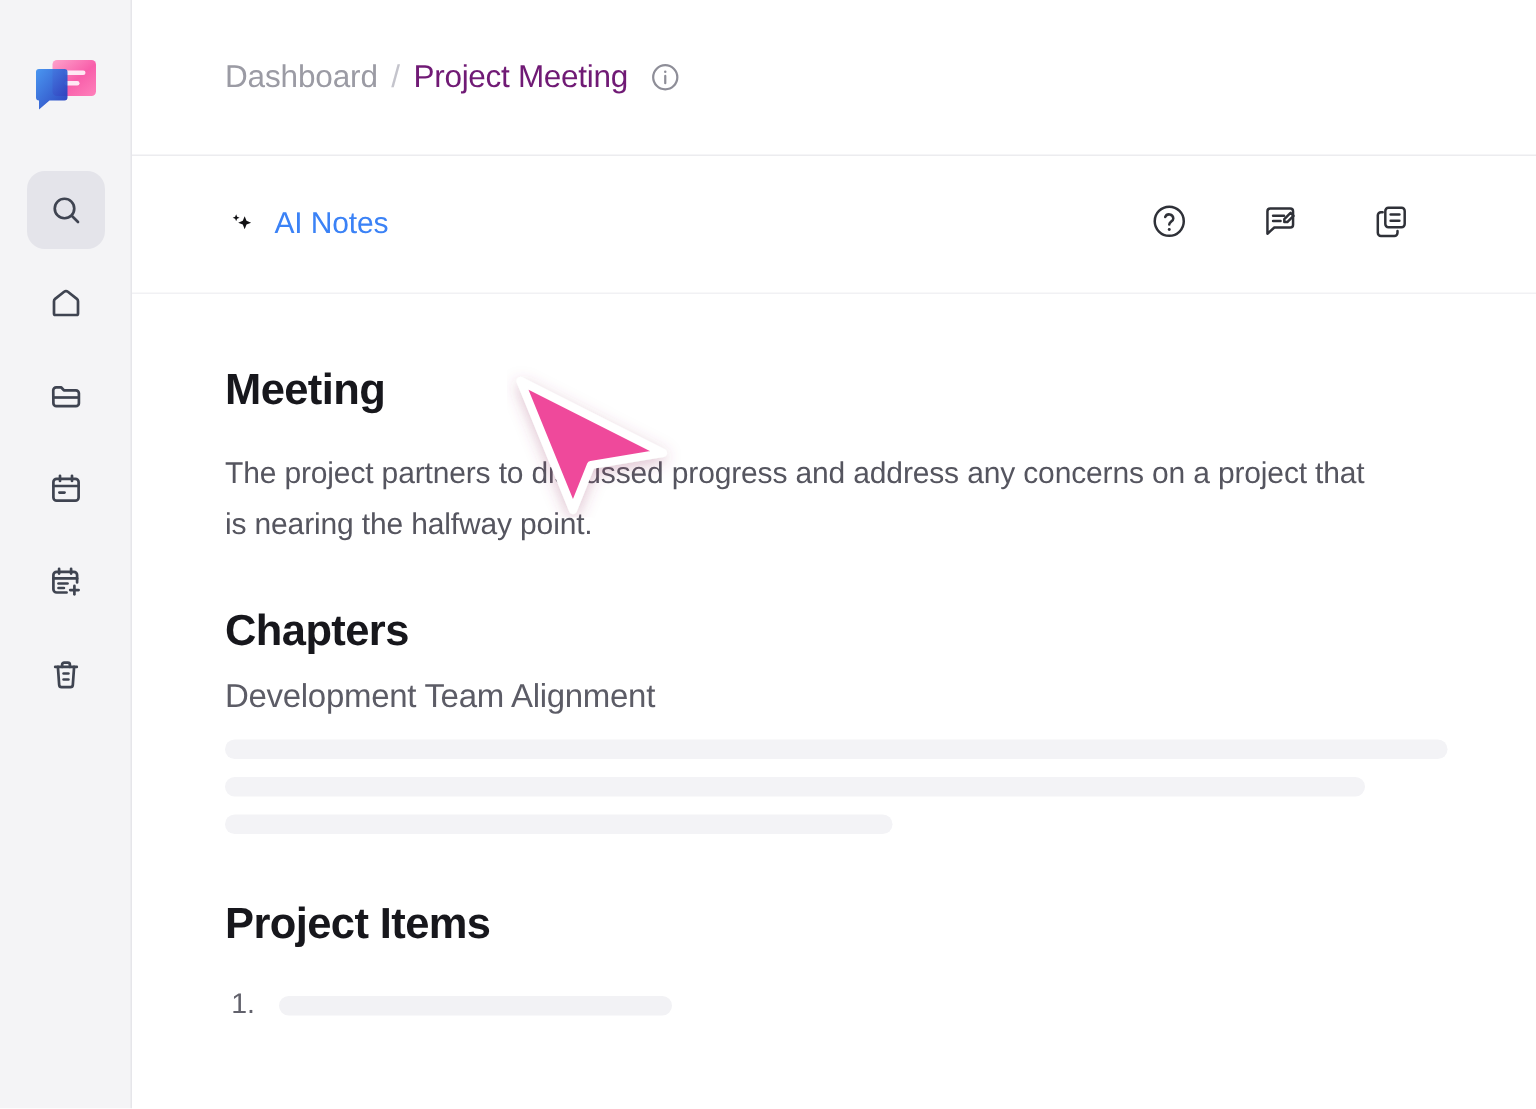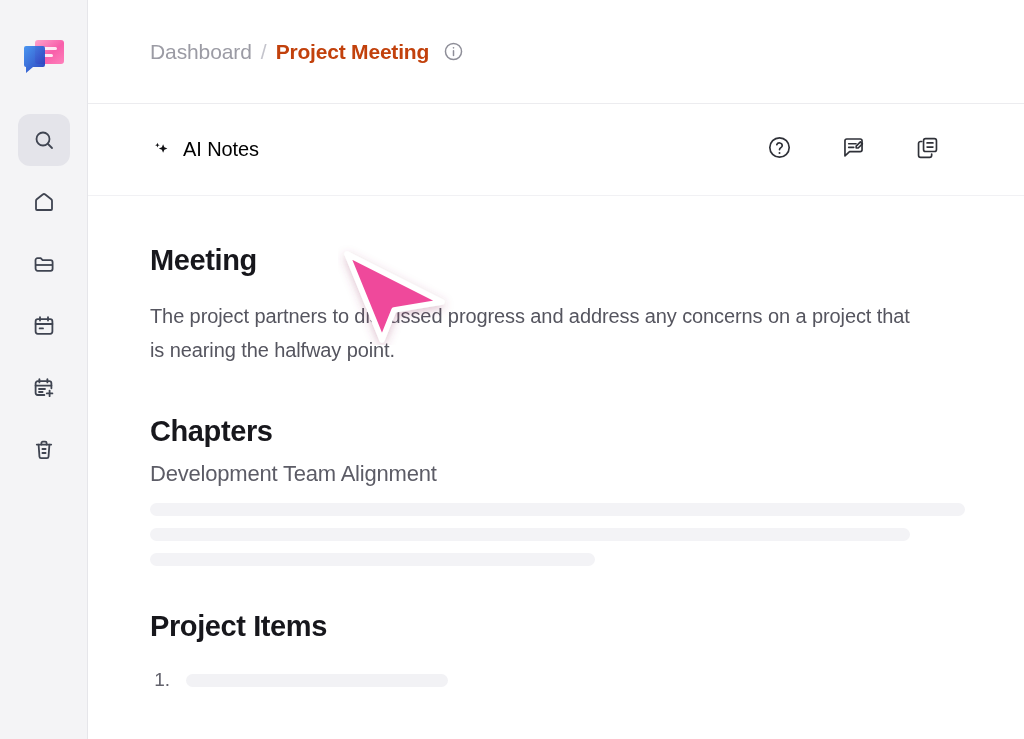--- a/index.html
+++ b/index.html
@@ -93,22 +93,22 @@
     letter-spacing: -0.1px;
     cursor: pointer;
   }
   .crumb-sep {
     font-size: 21px;
     color: #c4c4cc;
     margin: 0 9px;
   }
   .crumb-current {
     font-size: 21px;
-    font-weight: 700;
-    color: #c2410c;
+    font-weight: 400;
+    color: #701a75;
     letter-spacing: -0.2px;
   }
   .info-icon {
     margin-left: 14px;
     display: flex;
     align-items: center;
     color: #8e8e98;
     cursor: pointer;
   }
 
@@ -127,21 +127,21 @@
     align-items: center;
     gap: 11px;
   }
   .sparkle-icon {
     display: flex;
     align-items: center;
     color: #111114;
   }
   .toolbar-title {
     font-size: 20px;
-    color: #000000;
+    color: #3b82f6;
     letter-spacing: -0.1px;
   }
   .toolbar-right {
     display: flex;
     align-items: center;
     gap: 44px;
   }
   .tool-btn {
     width: 30px;
     height: 30px;
@@ -169,21 +169,21 @@
 
   .summary-text {
     margin-top: 22px;
     font-size: 20px;
     line-height: 34px;
     color: #55555f;
     max-width: 760px;
     letter-spacing: -0.1px;
   }
 
-  .h-chapters { margin-top: 48px; }
+  .h-chapters { margin-top: 38px; }
 
   .chapter-title {
     margin-top: 13px;
     font-size: 22px;
     color: #5c5c66;
     letter-spacing: -0.2px;
   }
 
   .skeleton-group {
     margin-top: 16px;

